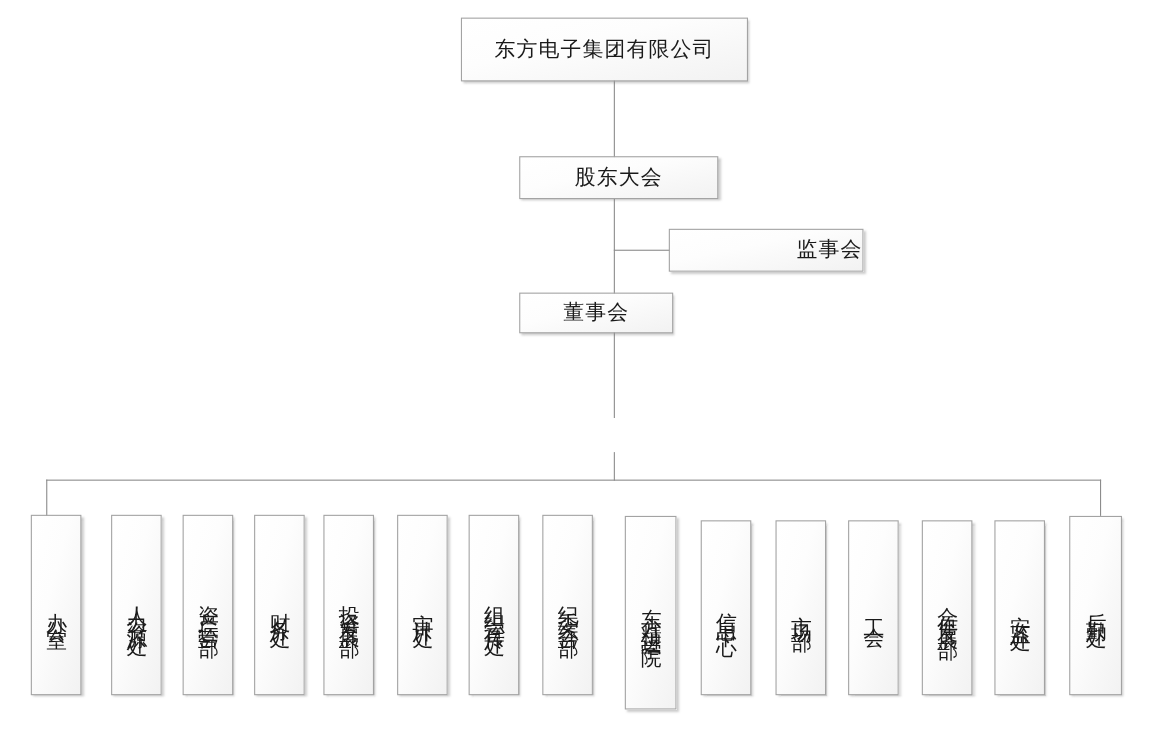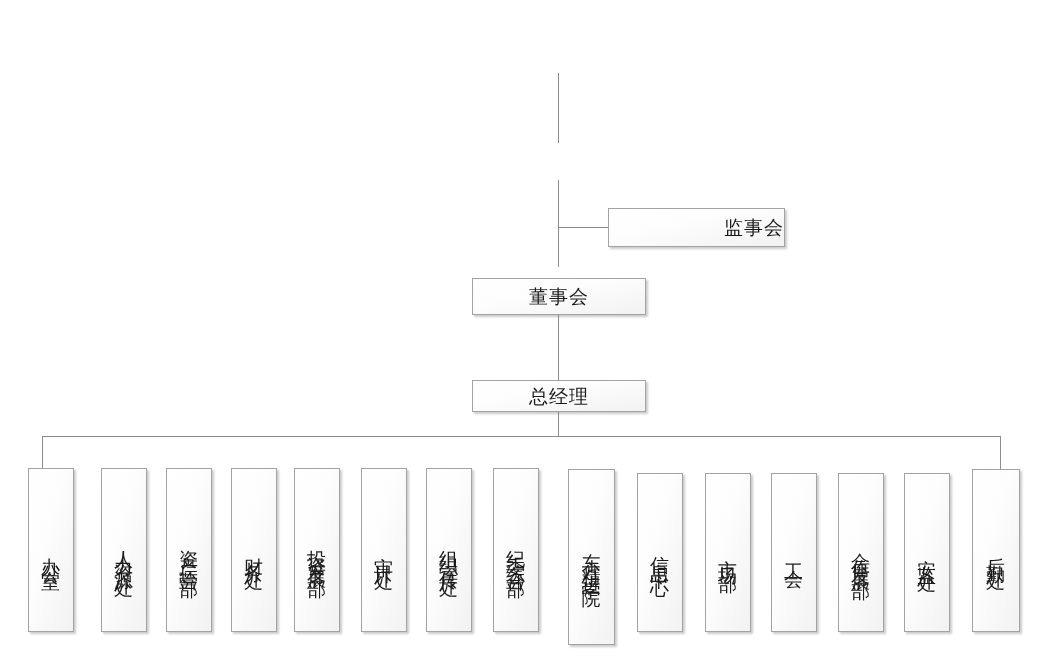--- a/index.html
+++ b/index.html
@@ -77,33 +77,36 @@
   <div class="line v" style="left:558px; top:302px; height:78px;"></div>
 
   <div class="line v" style="left:558px; top:411px; height:26px;"></div>
 
   <div class="line h" style="left:42px; top:436px; width:959px;"></div>
 
   <div class="line v" style="left:42px; top:436px; height:33px;"></div>
 
   <div class="line v" style="left:1000px; top:436px; height:33px;"></div>
 
+  <div class="node horiz" style="left:419px; top:16px; width:261px; height:58px;">
+    <span class="node-label">东方电子集团有限公司</span>
+  </div>
 
+  <div class="node horiz" style="left:472px; top:142px; width:181px; height:39px;">
+    <span class="node-label">股东大会</span>
+  </div>
 
   <div class="node horiz" style="left:608px; top:208px; width:177px; height:39px;justify-content:flex-end;">
     <span class="node-label">监事会</span>
   </div>
 
-  <div class="node horiz" style="left:472px; top:278px; width:174px; height:37px;align-items:center;">
+  <div class="node horiz" style="left:472px; top:266px; width:140px; height:37px;align-items:center;">
     <span class="node-label">董事会</span>
   </div>
 
-  <div class="node horiz" style="left:472px; top:380px; width:174px; height:32px;">
-    <span class="node-label">总经理</span>
-  </div>
 
   <div class="node vert" style="left:28px; top:468px; width:46px; height:164px;">
     <span class="node-label">办公室</span>
   </div>
 
   <div class="node vert" style="left:101px; top:468px; width:46px; height:164px;">
     <span class="node-label">人力资源处</span>
   </div>
 
   <div class="node vert" style="left:166px; top:468px; width:46px; height:164px;">

